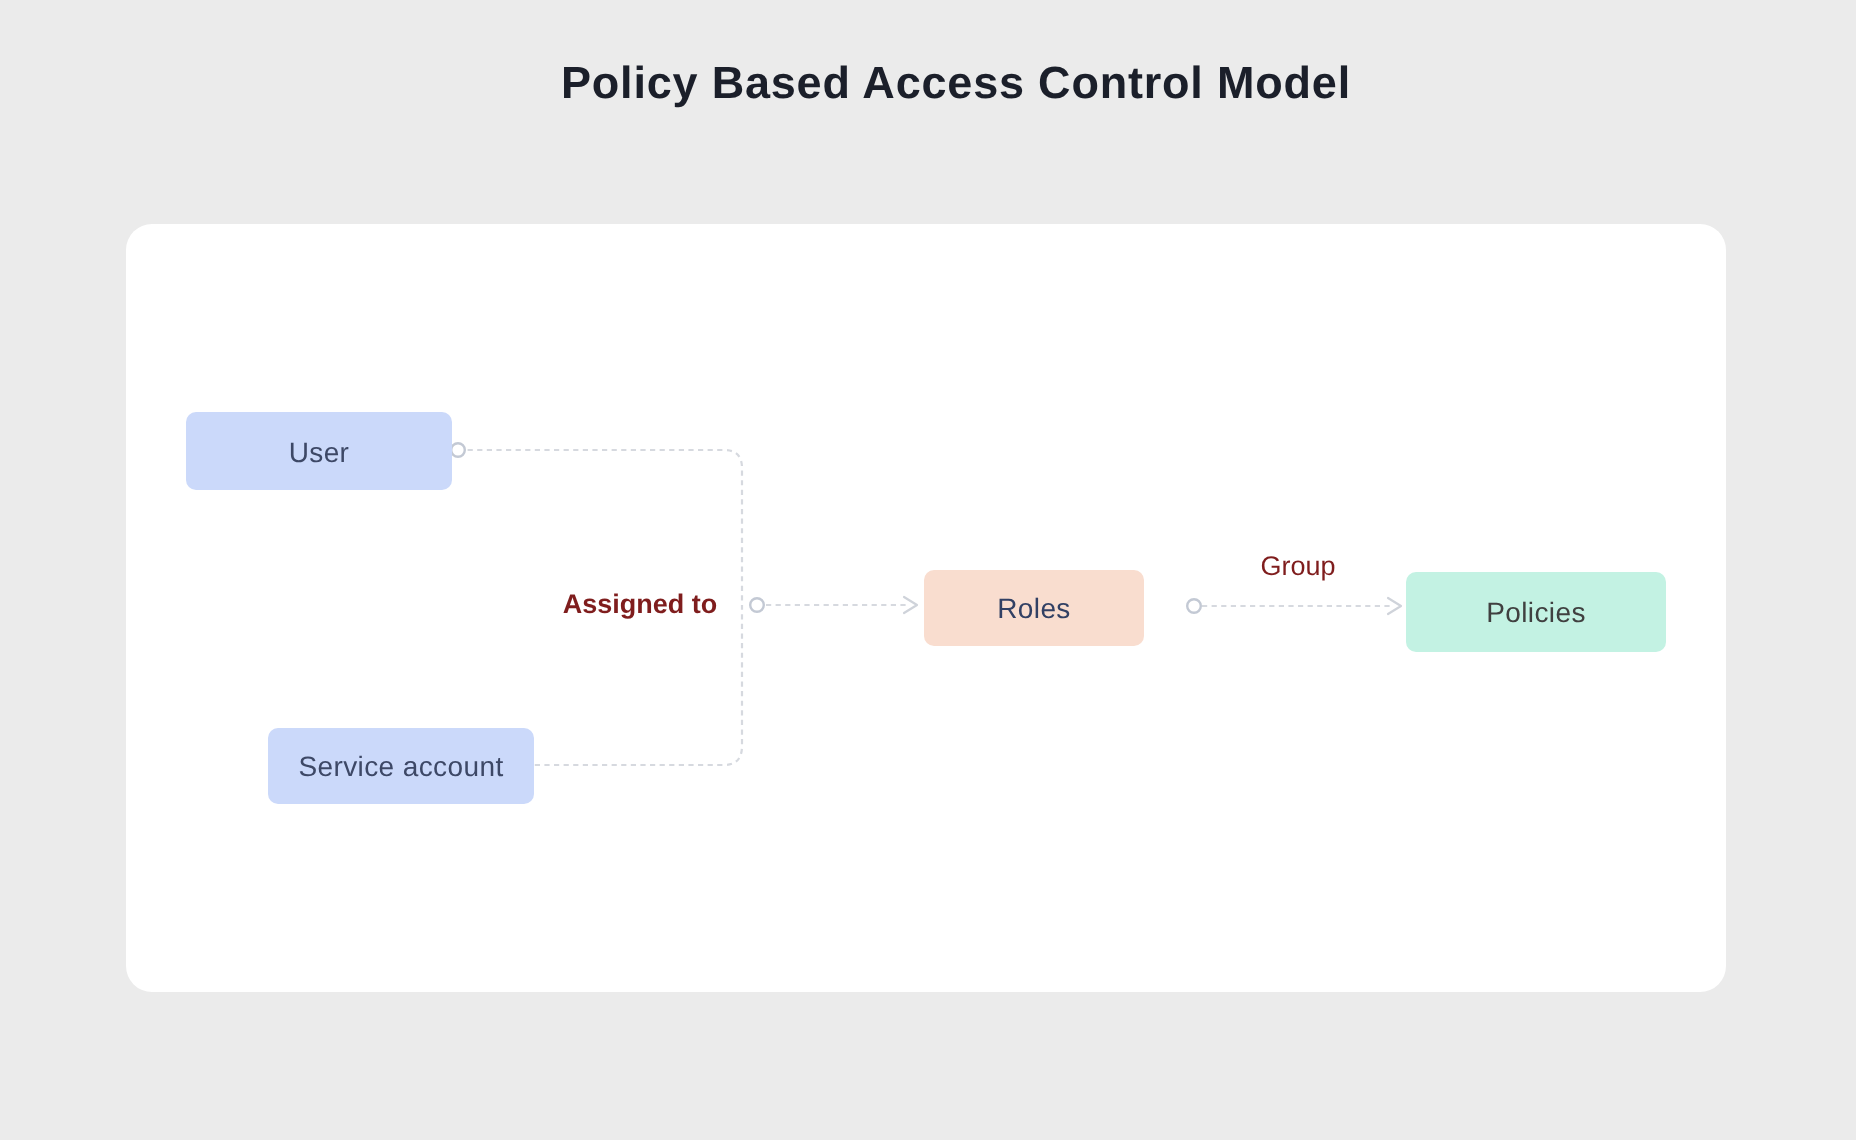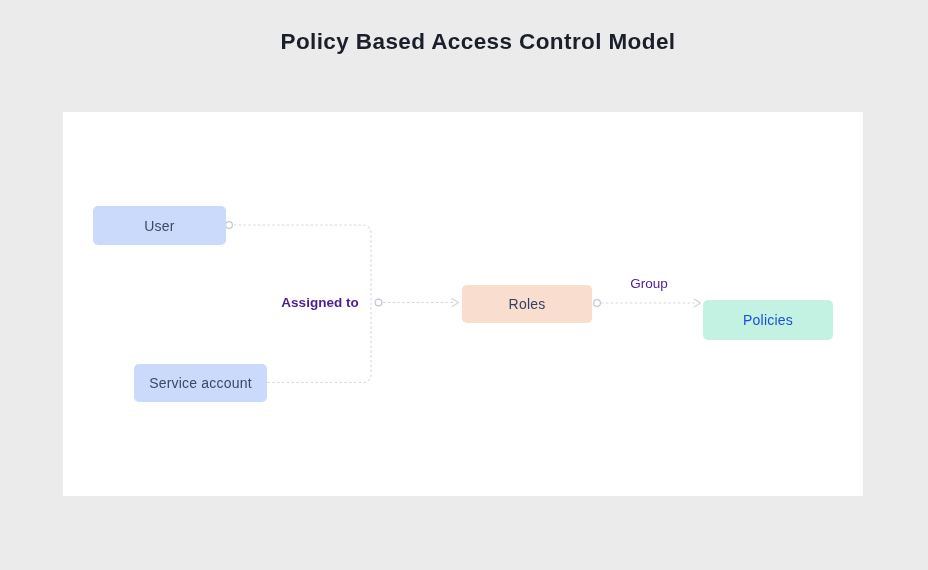--- a/index.html
+++ b/index.html
@@ -18,20 +18,21 @@
     font-weight: 700;
     letter-spacing: 0.4px;
     color: #1b1f2a;
     padding-left: 28px;
   }
   .flow-canvas {
     position: absolute;
     left: 63px; top: 112px;
     width: 800px; height: 384px;
     background: #ffffff;
+    border-radius: 13px;
   }
   .edges-svg {
     position: absolute;
     left: 0; top: 0;
     width: 800px; height: 384px;
   }
   .edge-path {
     fill: none;
     stroke: #d6d9df;
     stroke-width: 1.1;
@@ -54,28 +55,28 @@
     display: flex;
     align-items: center;
     justify-content: center;
     border-radius: 5px;
     font-size: 14px;
     font-weight: 500;
     letter-spacing: 0.2px;
   }
   .node-user            { left: 30px;  top: 94px;  width: 133px; height: 39px; background: #cbd9fa; color: #3d4866; }
   .node-service-account { left: 29px;  top: 252px; width: 133px; height: 38px; background: #cbd9fa; color: #3d4866; margin-left: 42px; }
-  .node-roles           { left: 399px; top: 173px; width: 130px; height: 38px; background: #f9ddcf; color: #324064; }
-  .node-policies        { left: 640px; top: 188px; width: 130px; height: 40px; background: #c3f2e3; color: #1d4ed8; }
+  .node-roles           { left: 399px; top: 173px; width: 110px; height: 38px; background: #f9ddcf; color: #324064; }
+  .node-policies        { left: 640px; top: 174px; width: 130px; height: 40px; background: #c3f2e3; color: #404040; }
   .edge-label {
     position: absolute;
     transform: translate(-50%, -50%);
     font-size: 13.5px;
     font-weight: 500;
-    color: #4c1d95;
+    color: #7f1d1d;
     white-space: nowrap;
     background: #ffffff;
     padding: 0 2px;
   }
   .edge-label-assigned-to { left: 257px; top: 190px; font-weight: bold; }
   .edge-label-group       { left: 586px; top: 171px; }
 </style>
 </head>
 <body>
 

